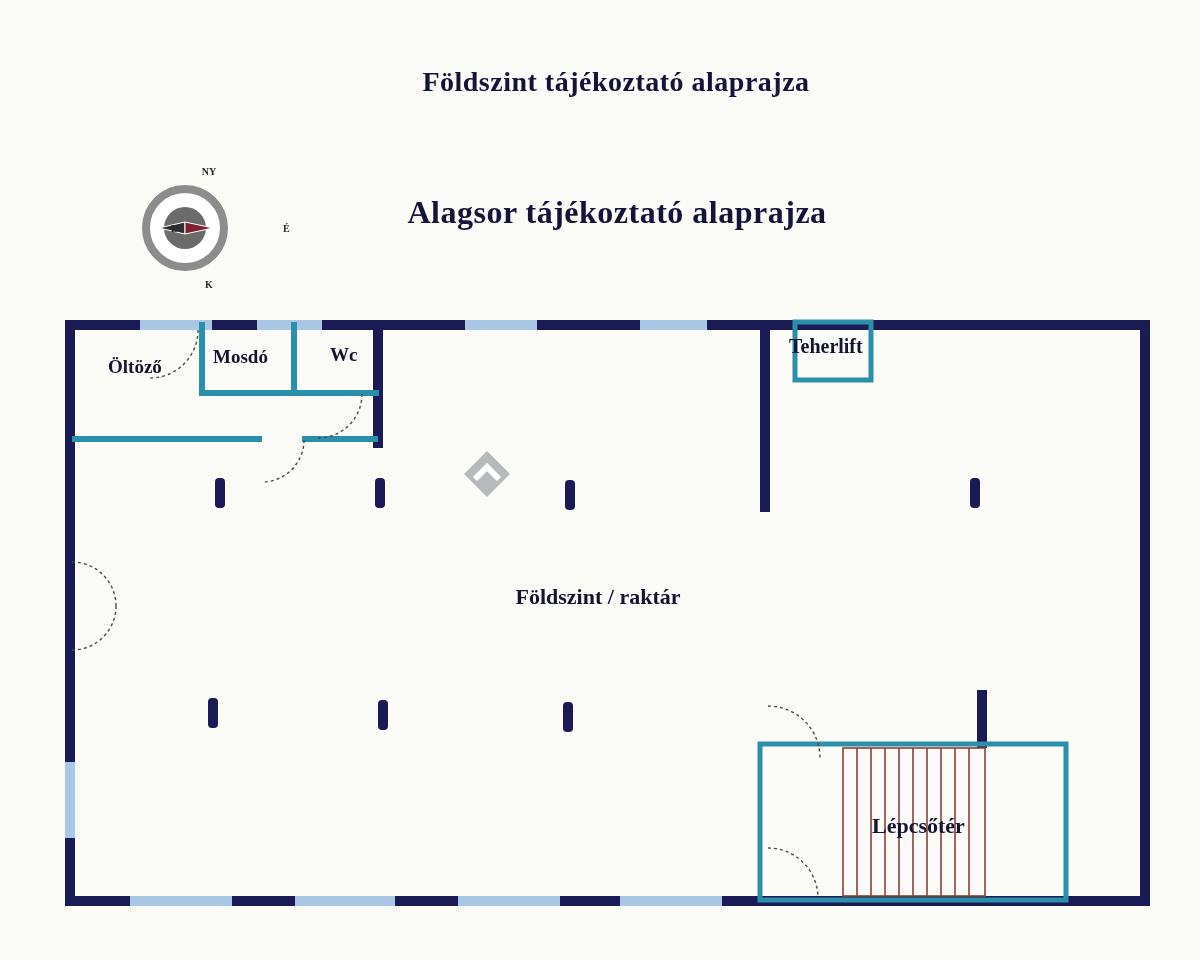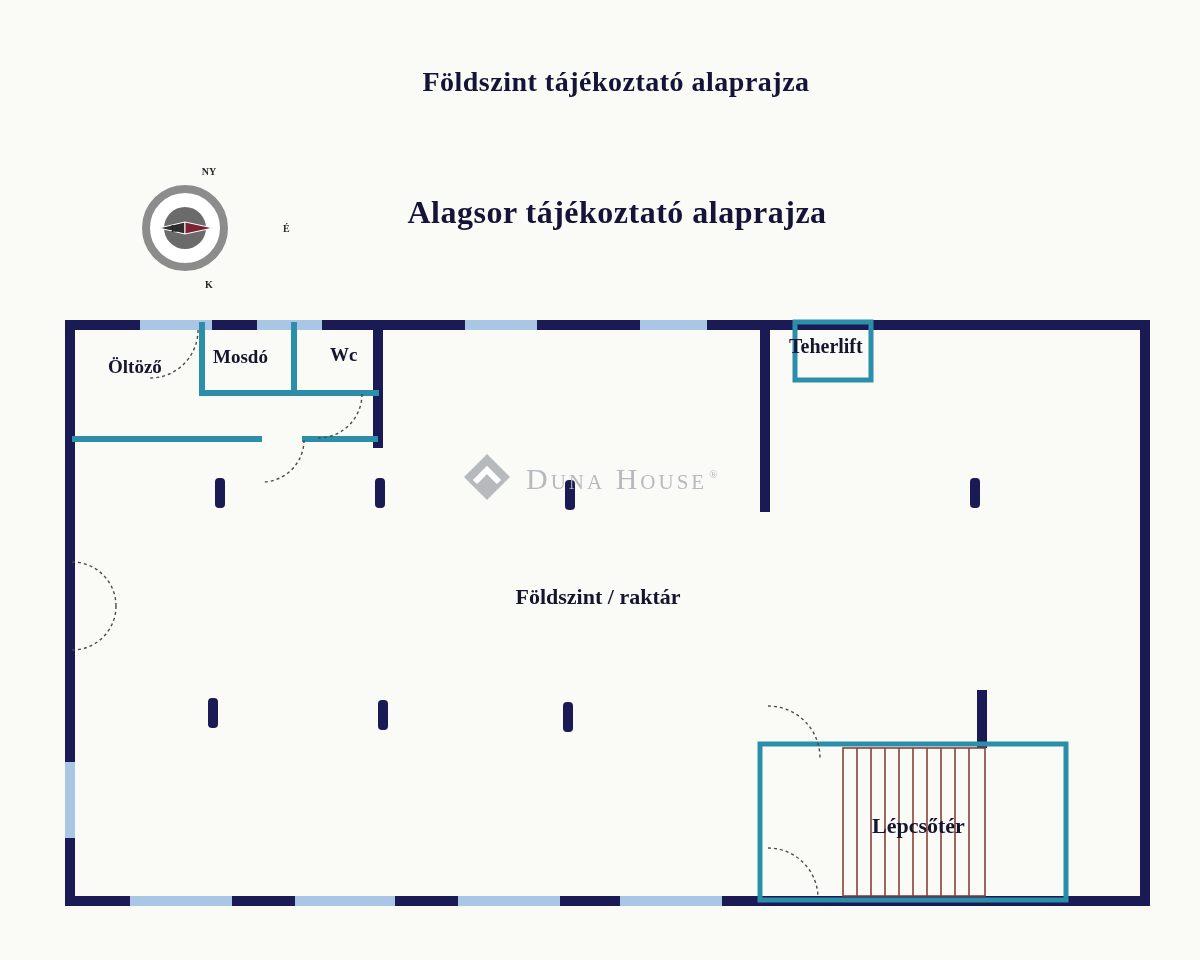--- a/index.html
+++ b/index.html
@@ -154,16 +154,15 @@
   <div class="rlabel l-wc">Wc</div>
   <div class="rlabel l-teherlift">Teherlift</div>
   <div class="rlabel l-melygarazs">Földszint / raktár</div>
   <div class="rlabel l-lepcsoter">Lépcsőtér</div>
 
   <div class="watermark">
     <svg width="50" height="50" viewBox="0 0 50 50">
       <polygon points="25,2 48,25 25,48 2,25" fill="var(--watermark,#b7babd)"></polygon>
       <path d="M13 30 L25 18 L37 30" stroke="#ffffff" stroke-width="6" fill="none"></path>
     </svg>
-    <span class="wm-text"><span>Duna House</span><span class="wm-reg">®</span></span>
   </div>
 
 </div>
 
 </body></html>

